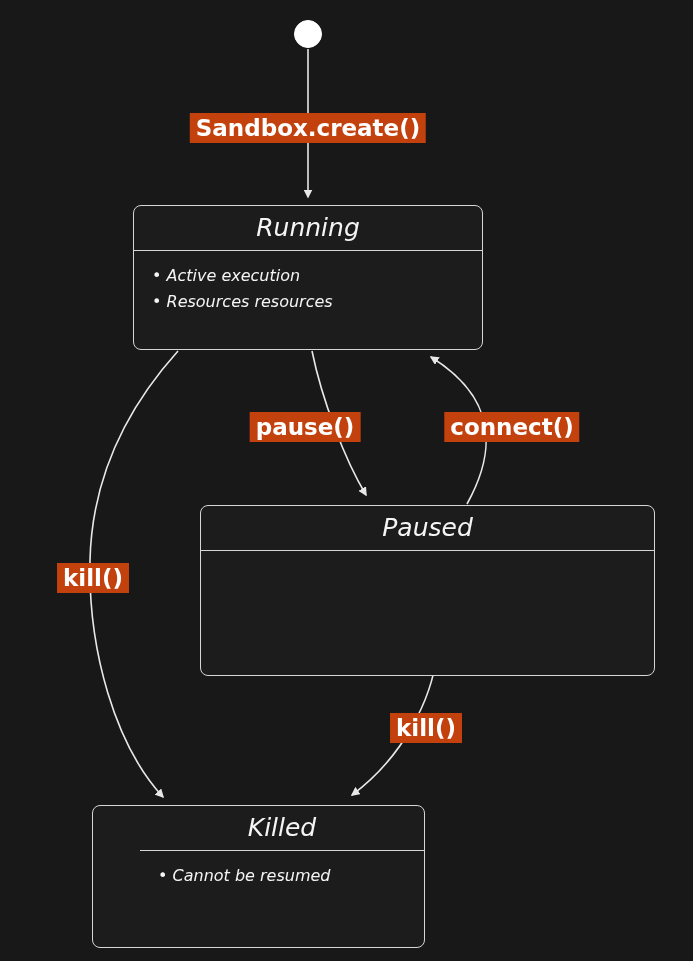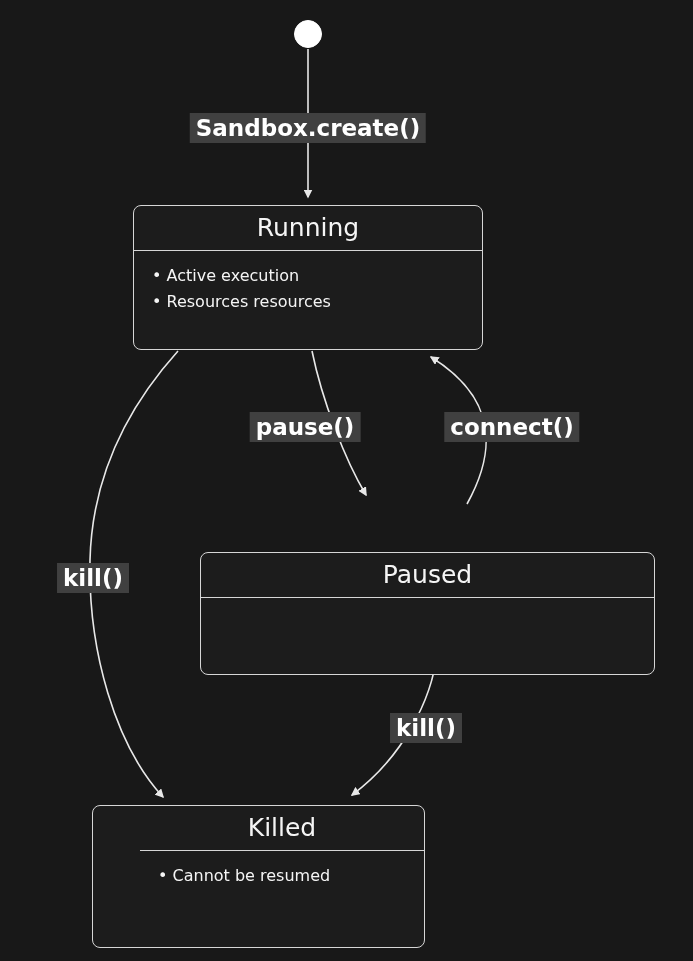--- a/index.html
+++ b/index.html
@@ -37,20 +37,21 @@
     border: 1px solid #ffffff;
     box-sizing: border-box;
   }
   .state-box {
     position: absolute;
     background: #1c1c1c;
     border: 1px solid #d6d6d6;
     border-radius: 8px;
     box-sizing: border-box;
     color: #f5f5f5;
+    font-style: italic;
   }
   .state-title {
     height: 44px;
     line-height: 44px;
     text-align: center;
     font-size: 25px;
     border-bottom: 1px solid #d6d6d6;
     color: #f5f5f5;
   }
   .state-body {
@@ -61,29 +62,29 @@
     line-height: 1.62;
     color: #f5f5f5;
     white-space: nowrap;
   }
   .state-bullet::before {
     content: "• ";
   }
   .edge-label {
     position: absolute;
     transform: translate(-50%, -50%);
-    background: #404040;
+    background: #c2410c;
     color: #ffffff;
     font-weight: bold;
     font-size: 23px;
     padding: 2px 6px;
     white-space: nowrap;
   }
   #state-running { left: 133px; top: 205px; width: 350px; height: 145px; }
-  #state-paused  { left: 200px; top: 505px; width: 455px; height: 123px; margin-top: 47px; }
+  #state-paused  { left: 200px; top: 505px; width: 455px; height: 171px; }
   #state-killed  { left: 92px;  top: 805px; width: 333px; height: 143px; padding-left: 47px; }
   #label-create       { left: 308px; top: 128px; }
   #label-pause        { left: 305px; top: 427px; }
   #label-connect      { left: 512px; top: 427px; }
   #label-kill-left    { left: 93px;  top: 578px; }
   #label-kill-right   { left: 426px; top: 728px; }
 </style>
 </head>
 <body>
 

